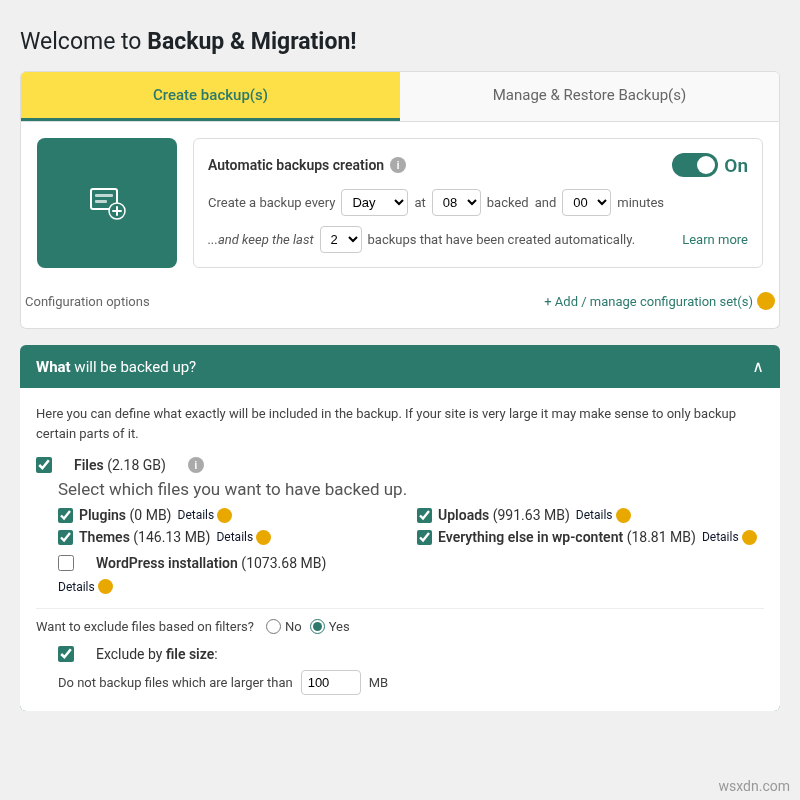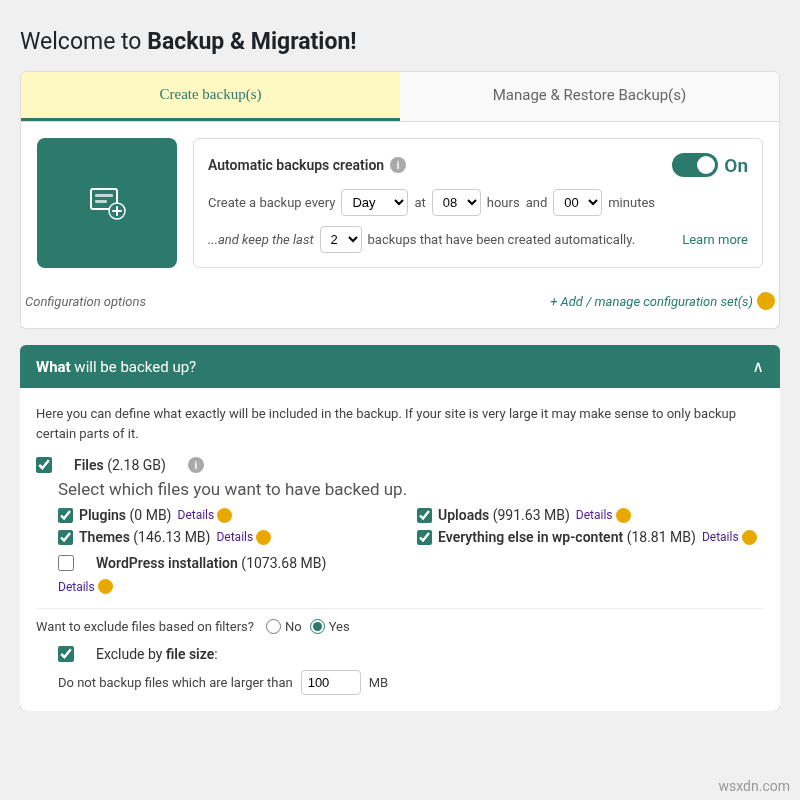--- a/index.html
+++ b/index.html
@@ -36,24 +36,23 @@
       text-align: center;
       padding: 14px 20px;
       cursor: pointer;
       font-size: 15px;
       color: #666;
       border-bottom: 3px solid transparent;
       background: #f9f9f9;
     }
     .tab.active {
       color: #2c7a6c;
-      background: #fef9c3;
+      background: #fde047;
       border-bottom: 3px solid #2c7a6c;
       font-weight: 500;
-      font-family: Liberation Serif, serif;
     }
 
     
     .main-card {
       background: #fff;
       border: 1px solid #ddd;
       border-top: none;
       border-radius: 0 0 6px 6px;
       padding: 0;
       margin-bottom: 16px;
@@ -201,21 +200,20 @@
       margin-left: auto;
     }
 
     
     .config-options-bar {
       display: flex;
       justify-content: space-between;
       align-items: center;
       padding: 8px 4px;
       margin-bottom: 10px;
-      font-style: italic;
     }
     .config-label {
       font-size: 13px;
       color: #666;
     }
     .config-manage {
       font-size: 13px;
       color: #2c7a6c;
       cursor: pointer;
       display: flex;
@@ -307,21 +305,21 @@
       gap: 6px;
       flex-wrap: wrap;
     }
     .sub-checkbox-item input[type="checkbox"] {
       width: 15px;
       height: 15px;
       accent-color: #2c7a6c;
     }
     .details-link {
       font-size: 12px;
-      color: #4c1d95;
+      color: #0f172a;
       cursor: pointer;
       display: flex;
       align-items: center;
       gap: 3px;
     }
     .details-icon {
       width: 15px;
       height: 15px;
       background: #e8a800;
       border-radius: 50%;
@@ -451,21 +449,21 @@
             <option>Day</option>
             <option>Hour</option>
             <option>Week</option>
           </select>
           <span class="schedule-label">at</span>
           <select class="select-control">
             <option>08</option>
             <option>00</option>
             <option>12</option>
           </select>
-          <span class="schedule-label">hours</span>
+          <span class="schedule-label">backed</span>
           <span class="schedule-label">and</span>
           <select class="select-control">
             <option>00</option>
             <option>15</option>
             <option>30</option>
           </select>
           <span class="schedule-label">minutes</span>
         </div>
 
         <div class="keep-row">

